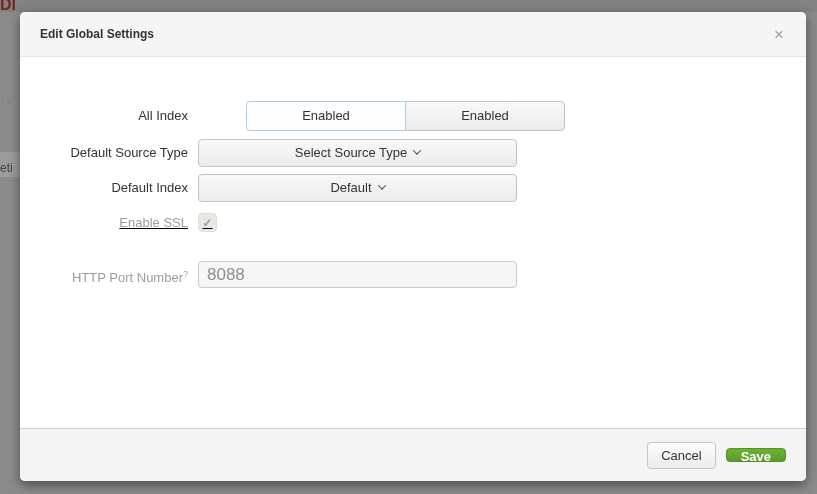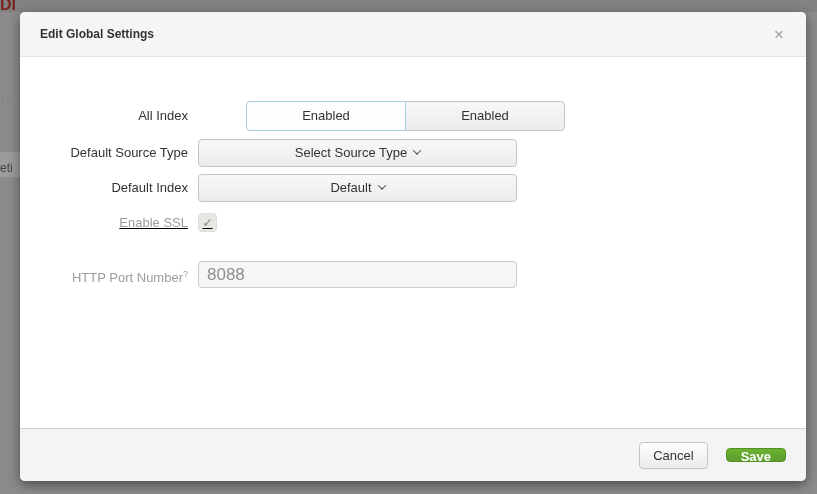--- a/index.html
+++ b/index.html
@@ -102,21 +102,21 @@
     width:319px; height:27px; border:1px solid #cccccc; border-radius:4px;
     background:#f6f6f6; color:#8f8f8f; font-size:17px; padding:0 8px;
     font-family:"Liberation Sans", sans-serif;
   }
 
   
   .modal-footer {
     height:53px; background:#f4f4f4; border-top:1px solid #d0d0d0;
     border-radius:0 0 5px 5px;
     display:flex; align-items:center; justify-content:flex-end;
-    padding-right:20px; gap:18px;
+    padding-right:20px; gap:10px;
   }
   .btn-cancel {
     height:27px; padding:0 13px; border-radius:4px; font-size:13px;
     background:linear-gradient(#fdfdfd,#ebebeb); border:1px solid #c4c4c4; color:#333;
     cursor:pointer; font-family:"Liberation Sans", sans-serif;
   }
   .btn-save {
     height:14px; padding:0 14px; border-radius:4px; font-size:13px; font-weight:bold;
     background:linear-gradient(#6cb231,#5c9c2c); border:1px solid #548f27; color:#fff;
     cursor:pointer; font-family:"Liberation Sans", sans-serif;

